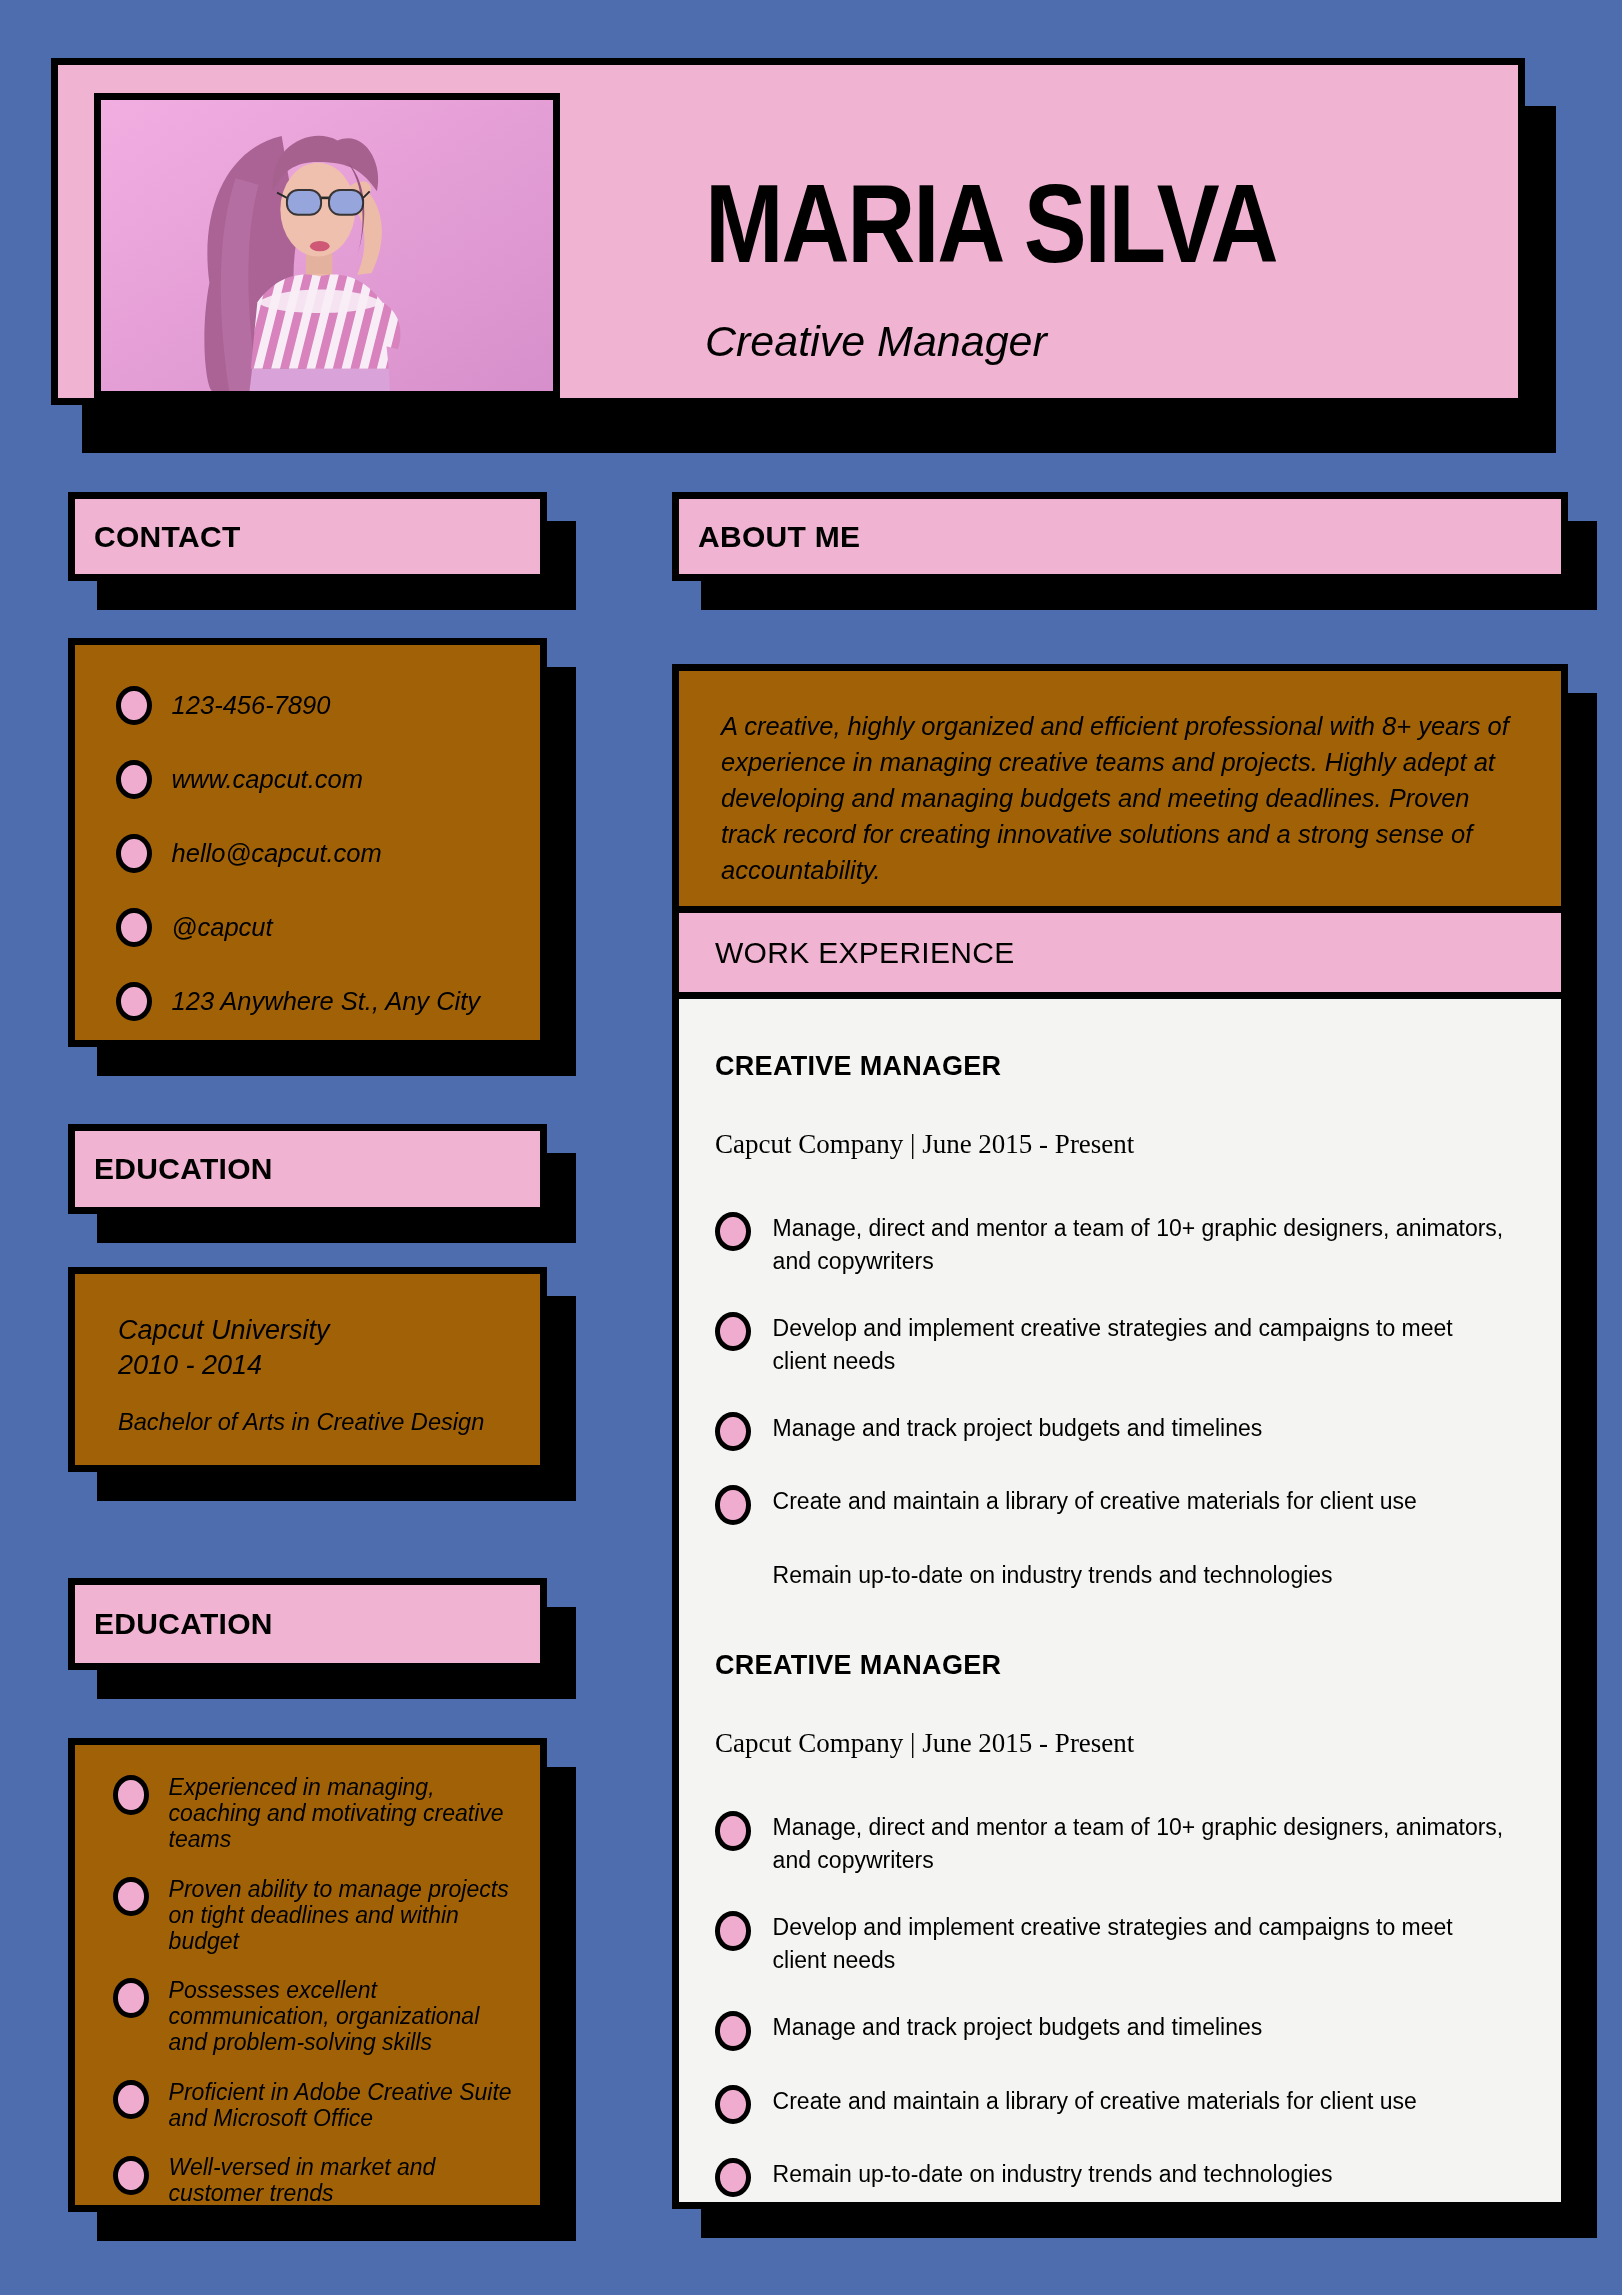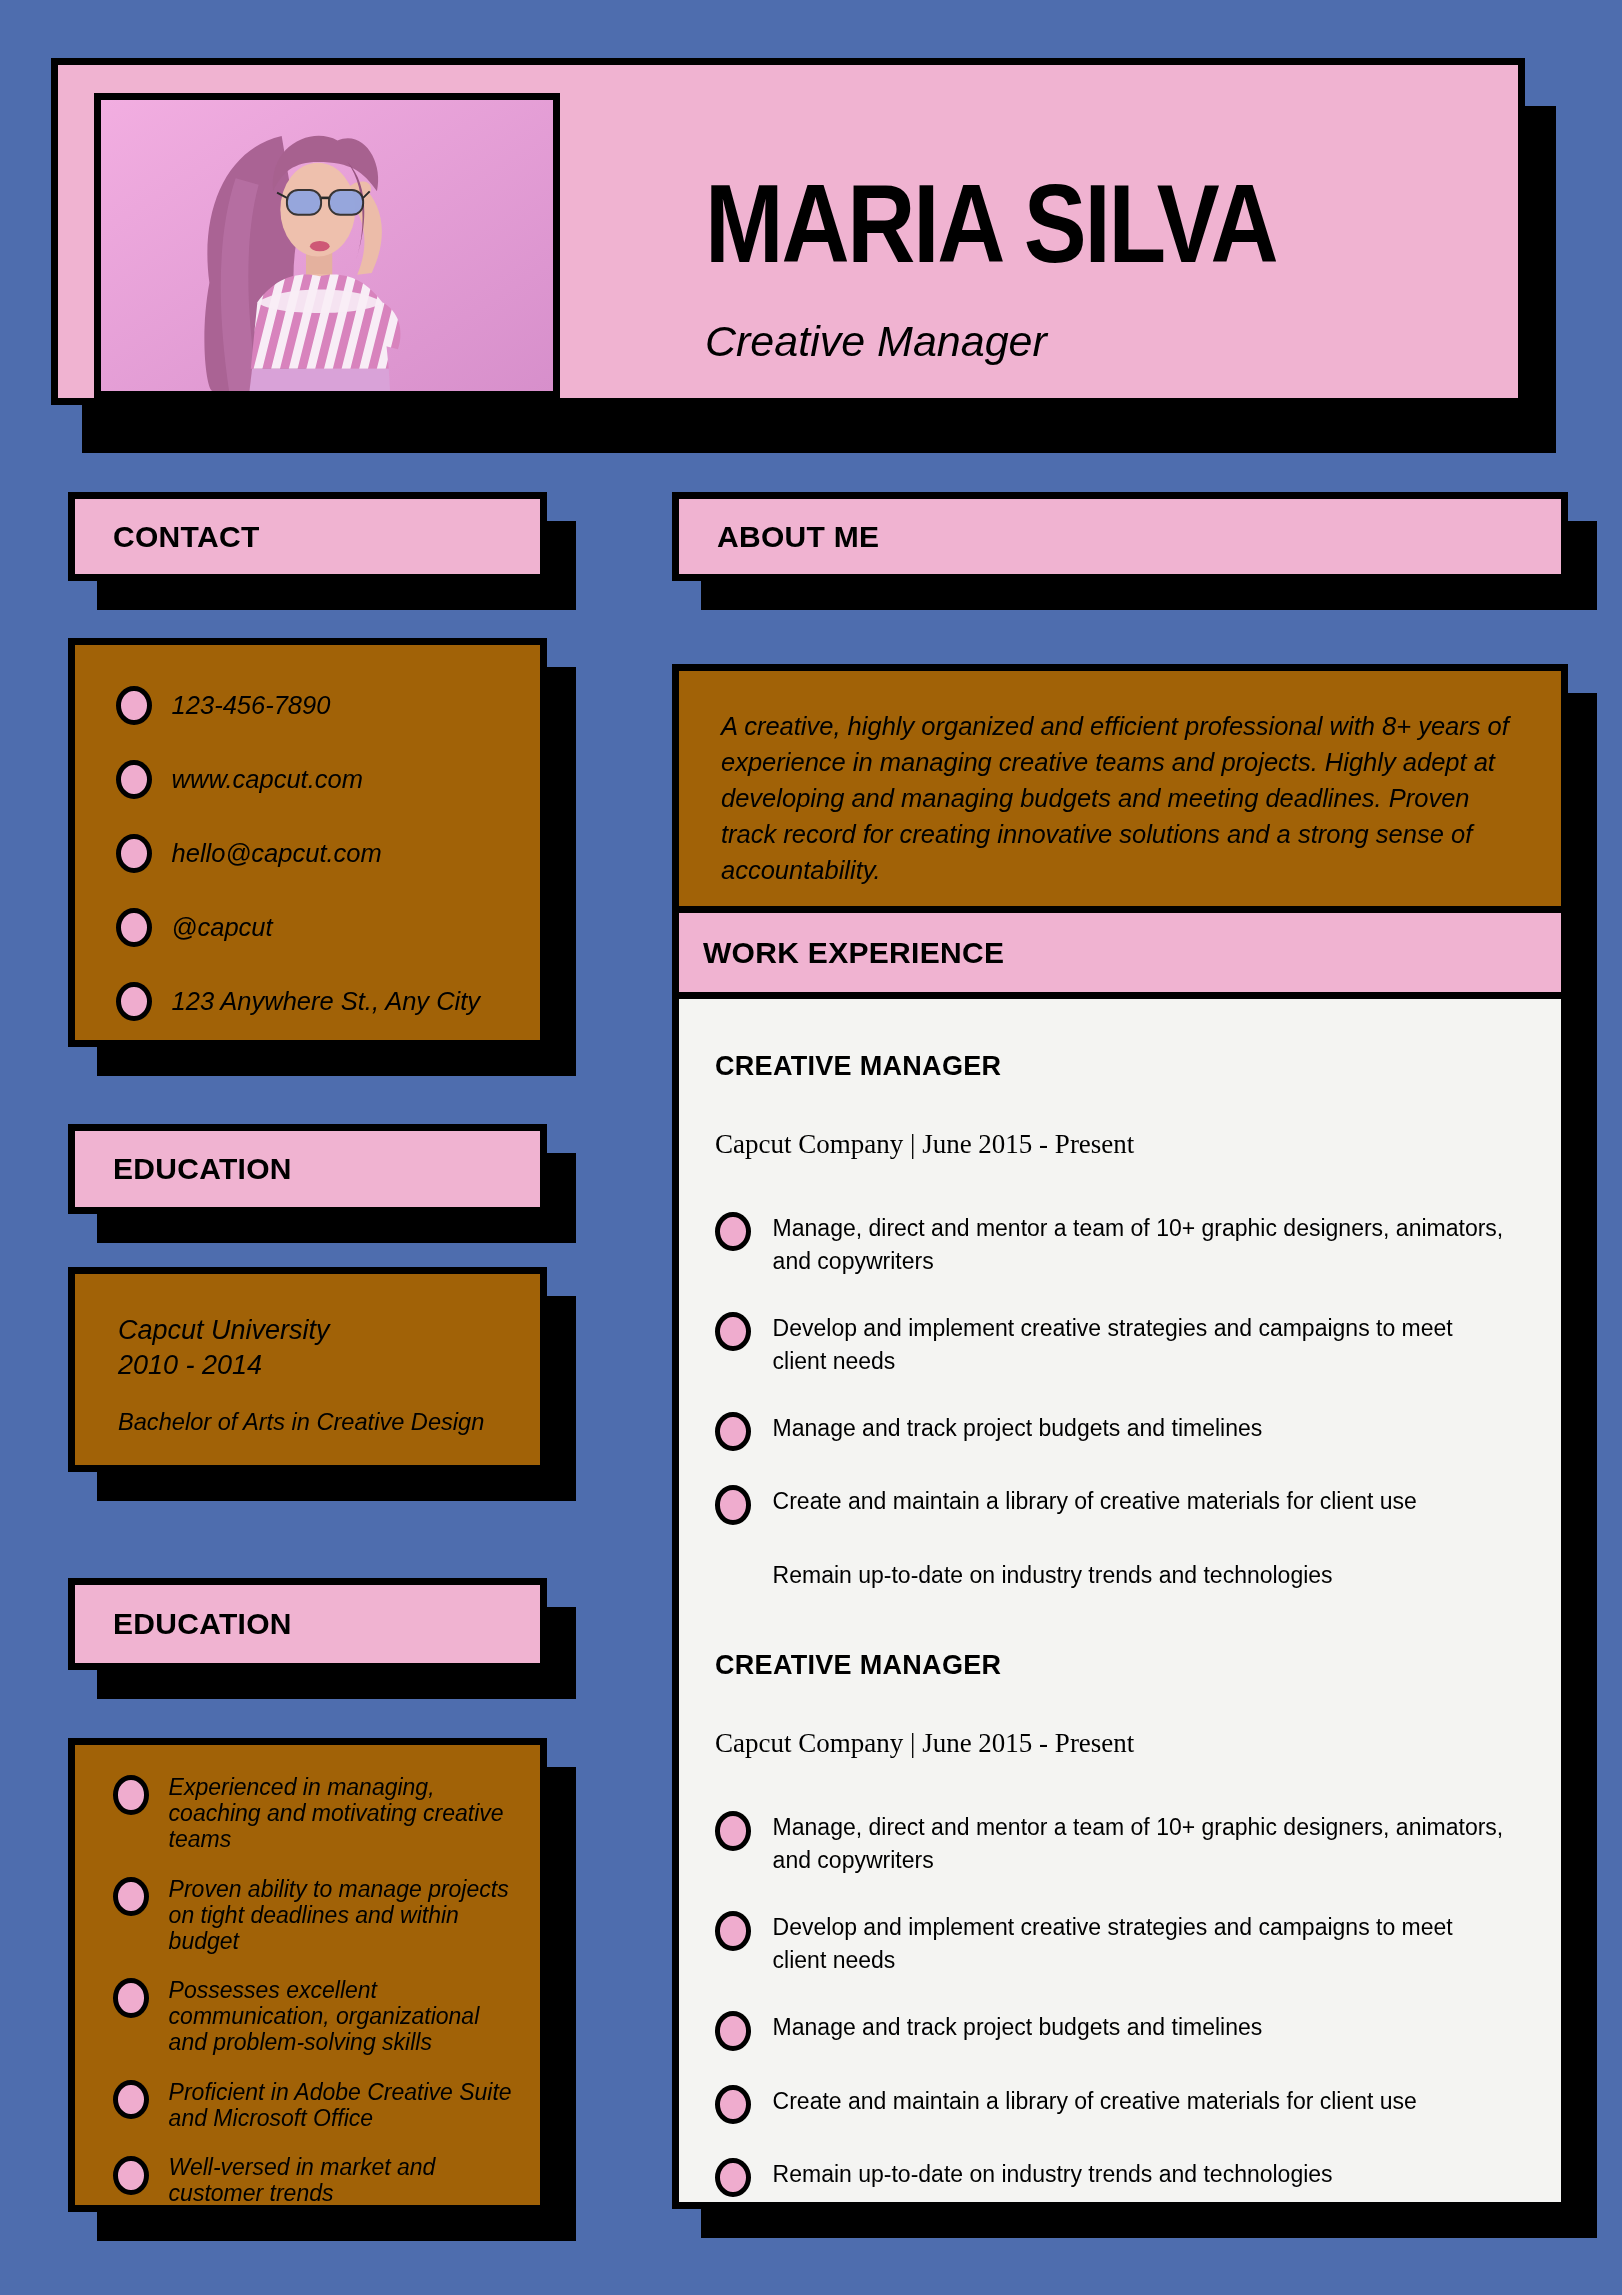--- a/index.html
+++ b/index.html
@@ -13,21 +13,21 @@
   .hdr{left:51px;top:58px;width:1474px;height:347px;box-shadow:31px 48px 0 #000;display:flex;}
   .photo-frame{margin:27.5px 0 0 36px;width:466px;height:305px;border:7.9px solid #000;
                box-sizing:border-box;background:#e9a6d8;flex:none;overflow:hidden;}
   .photo-frame svg{display:block;width:100%;height:100%;}
   .hdr-text{margin-left:145px;margin-top:104px;}
   .name{margin:0;font-size:111px;font-weight:bold;letter-spacing:-2.6px;line-height:1;
         transform:scaleX(.85);transform-origin:left;white-space:nowrap;}
   .subtitle{margin-top:37px;font-size:43px;font-style:italic;font-weight:500;letter-spacing:0;}
 
   
-  .sec-h{display:flex;align-items:center;padding-left:38px;font-size:30px;font-weight:bold;letter-spacing:0.3px;}
+  .sec-h{display:flex;align-items:center;padding-left:19px;font-size:30px;font-weight:bold;letter-spacing:0.3px;}
 
   
   .lefty{left:68px;width:479px;}
   #contact-h{top:492px;height:89px;}
   #contact-card{top:638px;height:409px;padding:23.6px 19.6px 0 41px;}
   .li{display:flex;align-items:center;height:74px;}
   .dot{width:26px;height:29.4px;border:5.9px solid #000;border-radius:50%;background:#efacce;
        flex:none;margin-right:19.6px;box-sizing:content-box;}
   .li-text{font-size:25.5px;}
 
@@ -43,21 +43,21 @@
   .sk-text{font-size:23px;line-height:26px;width:370px;}
 
   
   .righty{left:639px;width:896px;margin-left:33px;}
   #about-h{top:492px;height:89px;}
   #about-card{top:664px;height:263px;padding:37px 42px;}
   .about-p{margin:0;font-size:25.5px;line-height:36px;}
 
   #we{top:906px;height:1303px;background:#f4f4f2;}
   .we-h{height:79px;background:#f0b3d1;border-bottom:7.9px solid #000;display:flex;
-        align-items:center;padding-left:24px;font-size:30px;font-weight:bold;letter-spacing:0.3px;}
+        align-items:center;padding-left:36px;font-size:30px;font-weight:normal;letter-spacing:0.3px;}
   .we-body{padding:0 39px 0 36px;}
   .job-title{margin-top:52px;font-size:27px;font-weight:bold;letter-spacing:0.3px;}
   .job-meta{margin-top:47px;font-size:27px;font-family:Liberation Serif, serif;}
   .bullets{margin-top:52px;}
   .b-row{display:flex;margin-bottom:34px;}
   .b-row .dot{margin-right:21.6px;}
   .b-row .dot.ghost{visibility:hidden;}
   .b-text{font-size:23px;line-height:33px;width:736px;}
 </style>
 </head>

